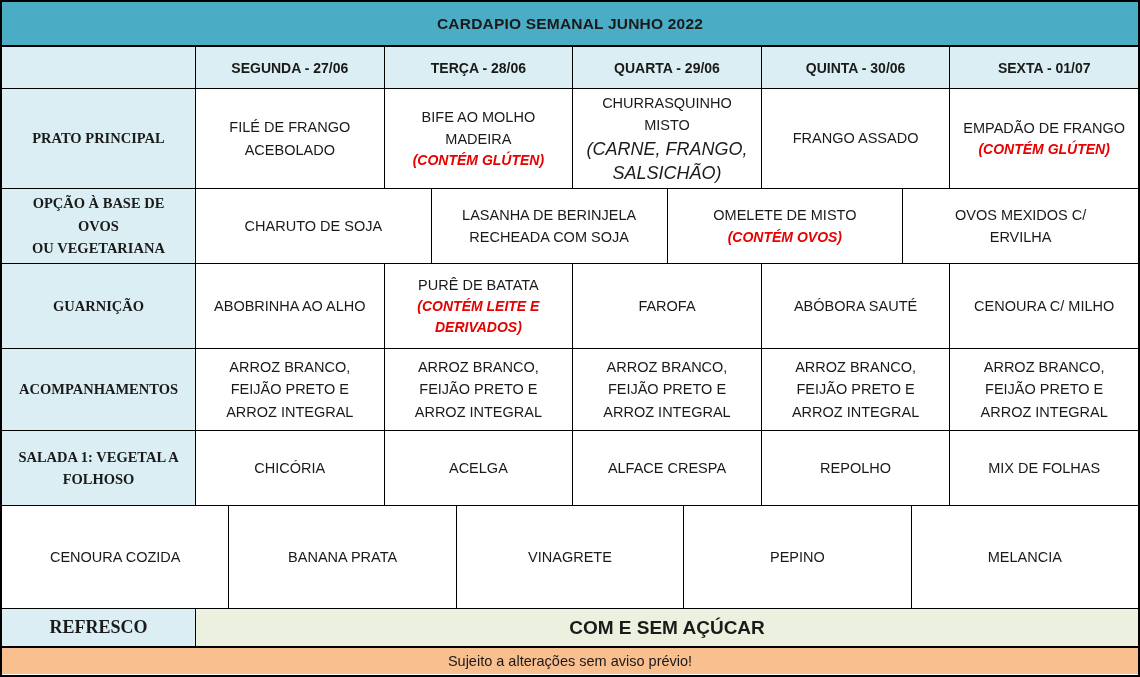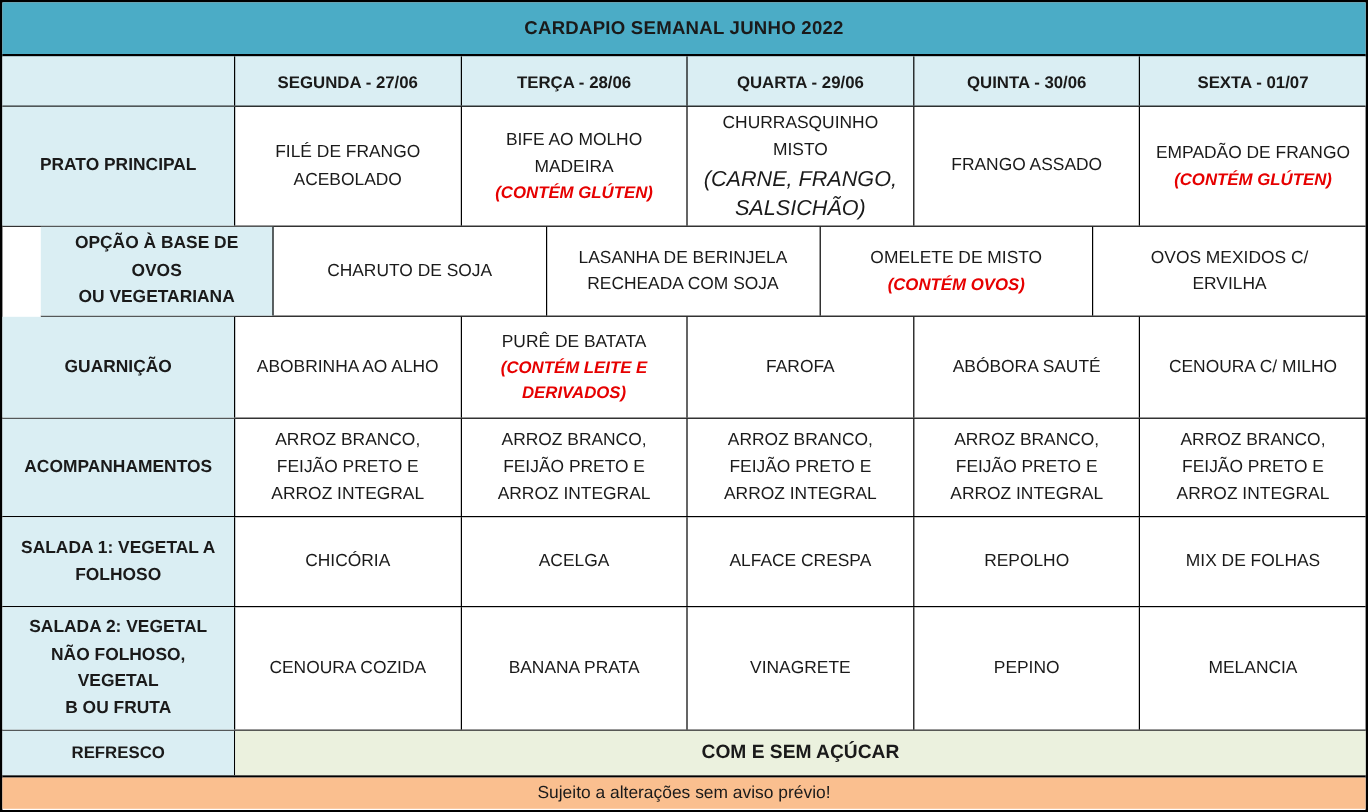--- a/index.html
+++ b/index.html
@@ -22,53 +22,53 @@
   }
   .row{display:flex;flex:0 0 auto;border-bottom:1px solid var(--line);box-sizing:border-box;}
   .row:last-child{border-bottom:none;}
   .cell{
     box-sizing:border-box;
     border-right:1px solid var(--line);
     display:flex;flex-direction:column;justify-content:center;align-items:center;
     text-align:center;padding:2px 10px;overflow:hidden;
   }
   .cell:last-child{border-right:none;}
-  .label-col{flex:0 0 194px;}
+  .label-col{flex:0 0 194px;font-family:Liberation Serif, serif;}
   .day-col{flex:1 1 0;}
 
   
   .title-row{height:45px;background:var(--title-bg);border-bottom:2px solid var(--line);}
   .title-row .cell{border-right:none;width:100%;}
   .title-text{font-weight:bold;font-size:15.5px;letter-spacing:.2px;}
 
   
   .header-row{height:42px;background:var(--header-bg);}
   .header-row .cell{font-weight:bold;font-size:14px;}
 
   
-  .r1{height:100px;} .r2{height:75px;margin-left:32px;} .r3{height:85px;}
+  .r1{height:100px;} .r2{height:75px;} .r3{height:85px;}
   .r4{height:82px;} .r5{height:75px;} .r6{height:103px;}
   .row-label{
     background:var(--header-bg);
     font-weight:bold;font-size:14px;line-height:1.5;
   }
   .dish{font-size:14.5px;line-height:1.55;white-space:pre-line;}
   .detail{font-size:18px;font-style:italic;line-height:1.35;white-space:pre-line;}
   .allergen{
     font-size:14px;font-weight:bold;font-style:italic;
     color:var(--allergen-red);line-height:1.5;white-space:pre-line;
   }
   .cell span:empty{display:none;}
 
   
   .refresco-row{height:39px;border-bottom:2px solid var(--line);}
-  .refresco-row .row-label{font-size:14px;}
+  .refresco-row .row-label{font-size:18px;}
   .refresco-value{
     background:var(--refresco-bg);
-    font-weight:bold;font-size:16px;
+    font-weight:bold;font-size:19px;
   }
 
   
   .footer-row{height:26px;background:var(--footer-bg);}
   .footer-row .cell{width:100%;border-right:none;}
   .footer-text{font-weight:normal;font-size:14.5px;}
 </style>
 </head>
 <body>
 
@@ -230,25 +230,20 @@
       </div>
     <div class="cell day-col">
         <span class="dish">REPOLHO</span>
       </div>
     <div class="cell day-col">
         <span class="dish">MIX DE FOLHAS</span>
       </div>
   </div>
 
   <div class="row r6">
-    <div class="cell label-col row-label">
-        <span class="dish">SALADA 2: VEGETAL
-NÃO FOLHOSO, VEGETAL
-B OU FRUTA</span>
-      </div>
     <div class="cell day-col">
         <span class="dish">CENOURA COZIDA</span>
       </div>
     <div class="cell day-col">
         <span class="dish">BANANA PRATA</span>
       </div>
     <div class="cell day-col">
         <span class="dish">VINAGRETE</span>
       </div>
     <div class="cell day-col">

